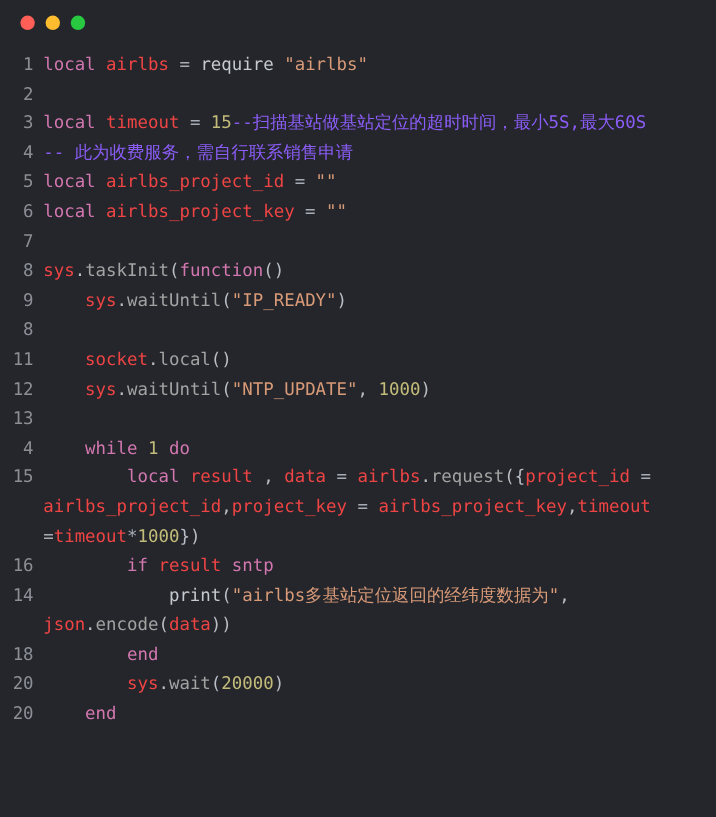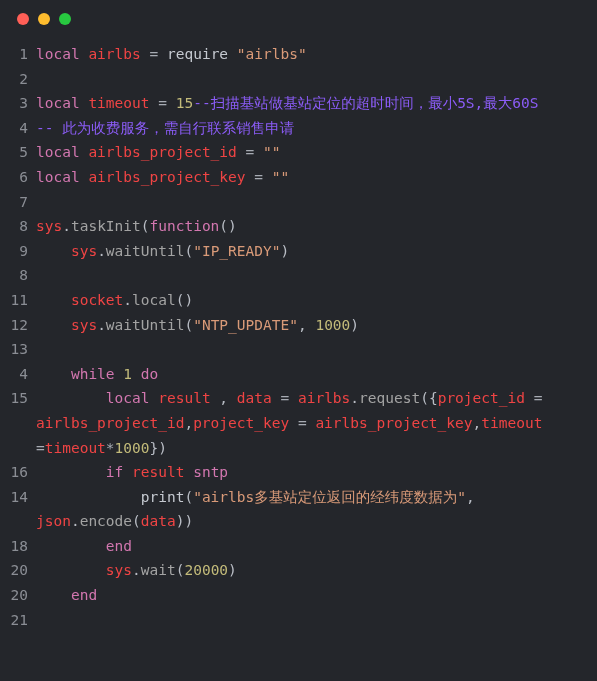--- a/index.html
+++ b/index.html
@@ -163,19 +163,15 @@
         <div class="line-content"><span class="plain">        </span><span class="kw">end</span></div>
       </div>
       <div class="code-line">
         <div class="gutter">20</div>
         <div class="line-content"><span class="plain">        </span><span class="id">sys</span><span class="punc">.</span><span class="fn">wait</span><span class="punc">(</span><span class="num">20000</span><span class="punc">)</span></div>
       </div>
       <div class="code-line">
         <div class="gutter">20</div>
         <div class="line-content"><span class="plain">    </span><span class="kw">end</span></div>
       </div>
-      <div class="code-line">
-        <div class="gutter">21</div>
-        <div class="line-content">&nbsp;</div>
-      </div>
     </div>
 
 </div>
 
 </body></html>

